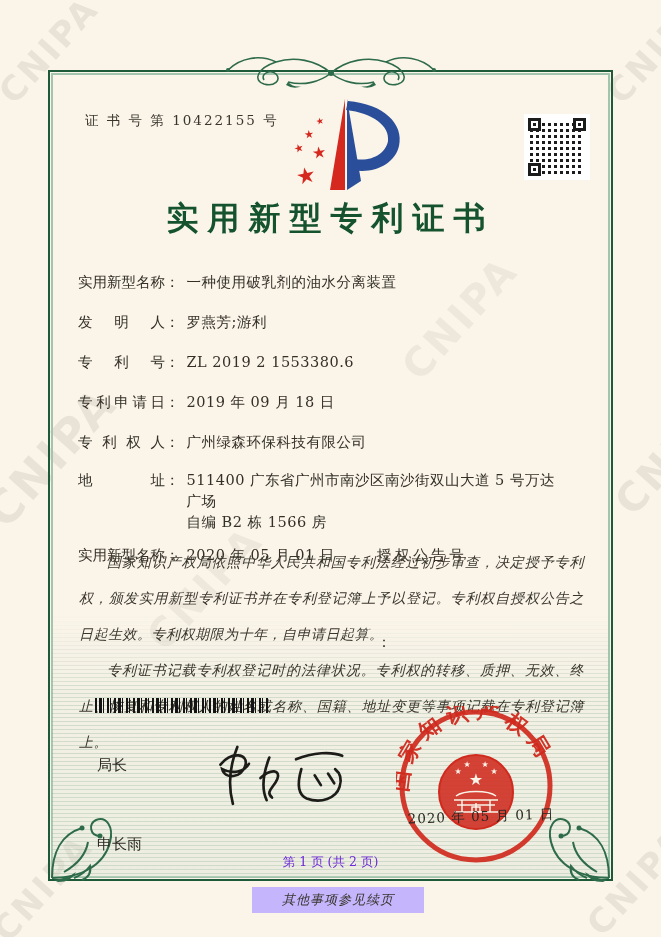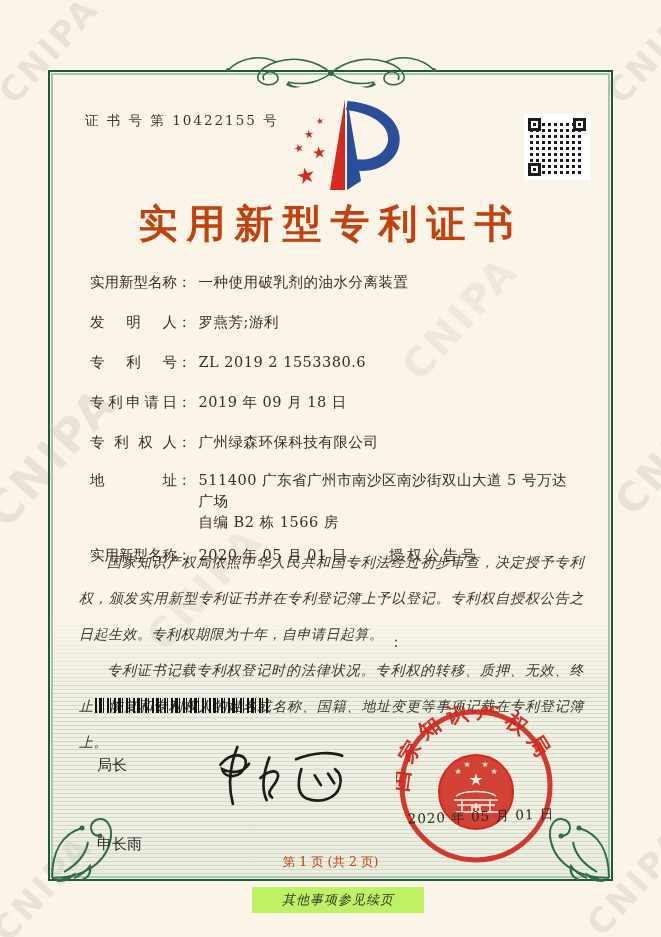--- a/index.html
+++ b/index.html
@@ -65,25 +65,25 @@
     background-image:
       repeating-linear-gradient(0deg, rgba(255,255,255,0) 0 3px, #fff 3px 6px),
       repeating-linear-gradient(90deg, #1c1c1c 0 3px, rgba(0,0,0,0) 3px 6px);
   }
   .qr-f{position:absolute;width:13px;height:13px;border:3px solid #1c1c1c;background:#fff;box-sizing:border-box;}
   .qr-f::after{content:"";position:absolute;left:2px;top:2px;width:3px;height:3px;background:#1c1c1c;}
   .qr-f.tl{left:4px;top:4px;} .qr-f.tr{right:4px;top:4px;} .qr-f.bl{left:4px;bottom:4px;}
 
   .title{
     position:absolute;left:0;top:197px;width:661px;text-align:center;
-    font-size:39px;font-weight:bold;letter-spacing:9px;color:#c2410c;
-  }
-
-  
-  .fields{position:absolute;left:90px;top:270px;width:480px;font-size:14.5px;color:#343028;}
+    font-size:32px;font-weight:bold;letter-spacing:9px;color:#14532d;
+  }
+
+  
+  .fields{position:absolute;left:78px;top:270px;width:480px;font-size:14.5px;color:#343028;}
   .f-row{display:flex;margin-bottom:16px;line-height:24px;}
   .f-label{display:inline-block;width:87px;text-align:justify;text-align-last:justify;flex:0 0 87px;}
   .f-colon{flex:0 0 auto;}
   .f-value{margin-left:7px;letter-spacing:0.5px;}
   .f-row.addr{line-height:21px;margin-bottom:10px;}
   .f-row.grant{margin-bottom:0;}
   .grant-group2{margin-left:42px;display:flex;flex-direction:column;}
   .grant-group2 .f-label{width:87px;flex:0 0 87px;}
 
   
@@ -107,24 +107,24 @@
   .director-title{position:absolute;left:97px;top:756px;font-size:15px;color:#2c2924;font-family:"DejaVu Sans","Liberation Sans",sans-serif;}
   .director-name{position:absolute;left:97px;top:787px;font-size:15px;color:#2c2924;font-family:"DejaVu Sans","Liberation Sans",sans-serif;margin-top:48px;}
   .signature{position:absolute;left:205px;top:738px;width:150px;height:80px;}
 
   .seal{position:absolute;left:396px;top:706px;width:160px;height:160px;}
   .seal-date{
     position:absolute;left:406px;top:808px;width:150px;text-align:center;
     font-size:13.5px;color:#2a2722;letter-spacing:1px;transform:rotate(-2deg);
   }
 
-  .page-number{position:absolute;left:48px;top:854px;width:565px;text-align:center;font-size:12.5px;color:#c2410c;}
+  .page-number{position:absolute;left:48px;top:854px;width:565px;text-align:center;font-size:12.5px;color:#6d28d9;}
   .continuation{
     position:absolute;left:252px;top:887px;width:160px;
-    background:#bef264;padding:4px 6px;text-align:center;
+    background:#c4b5fd;padding:4px 6px;text-align:center;
     font-size:13px;font-style:italic;color:#3a362e;letter-spacing:1px;
   }
 </style>
 </head>
 <body>
 
 <div class="page">
 
   <span class="wm wm-tl">CNIPA</span>
   <span class="wm wm-tr">CNIPA</span>

